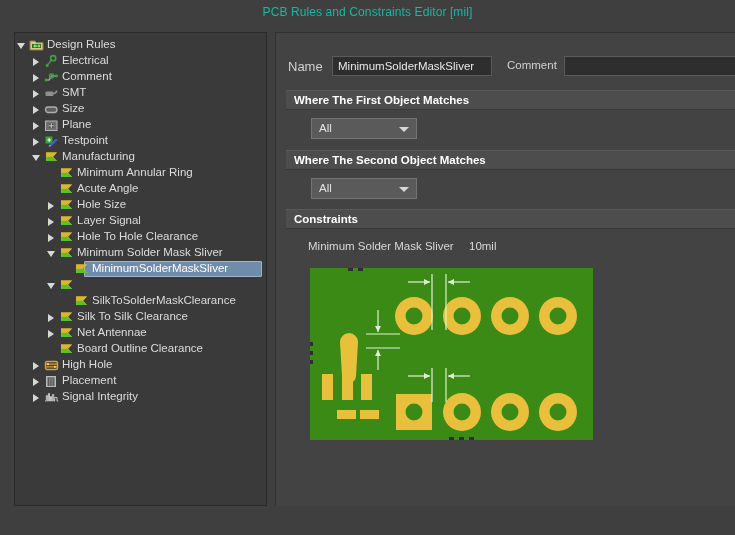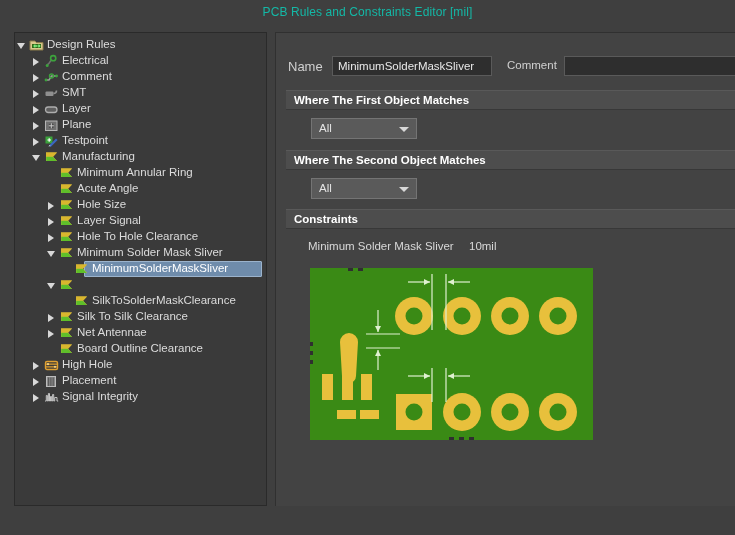--- a/index.html
+++ b/index.html
@@ -174,21 +174,21 @@
               <rect x="1.5" y="5.5" width="8" height="4.5" rx="1" fill="#8f8f8f"></rect>
               <path d="M9.5 7.5c2 0 3-1.5 3-3" stroke="#8f8f8f" stroke-width="1.6" fill="none"></path>
             </svg>
           </span><span class="txt lbl" style="left: 47px;">SMT</span></div>
         <div class="tree-row" style="position: absolute; left: 0px; top: 68px; width: 100%;"><span class="exp" style="left: 17px;">
             <i></i>
           </span><span class="ico" style="left: 29px;">
             <svg width="15" height="15" viewBox="0 0 15 15">
               <rect x="1.5" y="5" width="11.5" height="5.5" rx="2.7" fill="#5e5e5e" stroke="#adadad" stroke-width="1.3"></rect>
             </svg>
-          </span><span class="txt lbl" style="left: 47px;">Layer</span></div>
+          </span><span class="txt lbl" style="left: 47px;">Size</span></div>
         <div class="tree-row" style="position: absolute; left: 0px; top: 84px; width: 100%;"><span class="exp" style="left: 17px;">
             <i></i>
           </span><span class="ico" style="left: 29px;">
             <svg width="15" height="15" viewBox="0 0 15 15">
               <rect x="1.5" y="3" width="11.5" height="9.5" fill="#707070" stroke="#b5b5b5" stroke-width="1"></rect>
               <circle cx="7.3" cy="7.8" r="2.6" fill="#4a4a4a"></circle>
               <path d="M7.3 5.2v5.2M4.7 7.8h5.2" stroke="#c9c9c9" stroke-width="1"></path>
             </svg>
           </span><span class="txt lbl" style="left: 47px;">Plane</span></div>
         <div class="tree-row" style="position: absolute; left: 0px; top: 100px; width: 100%;"><span class="exp" style="left: 17px;">

